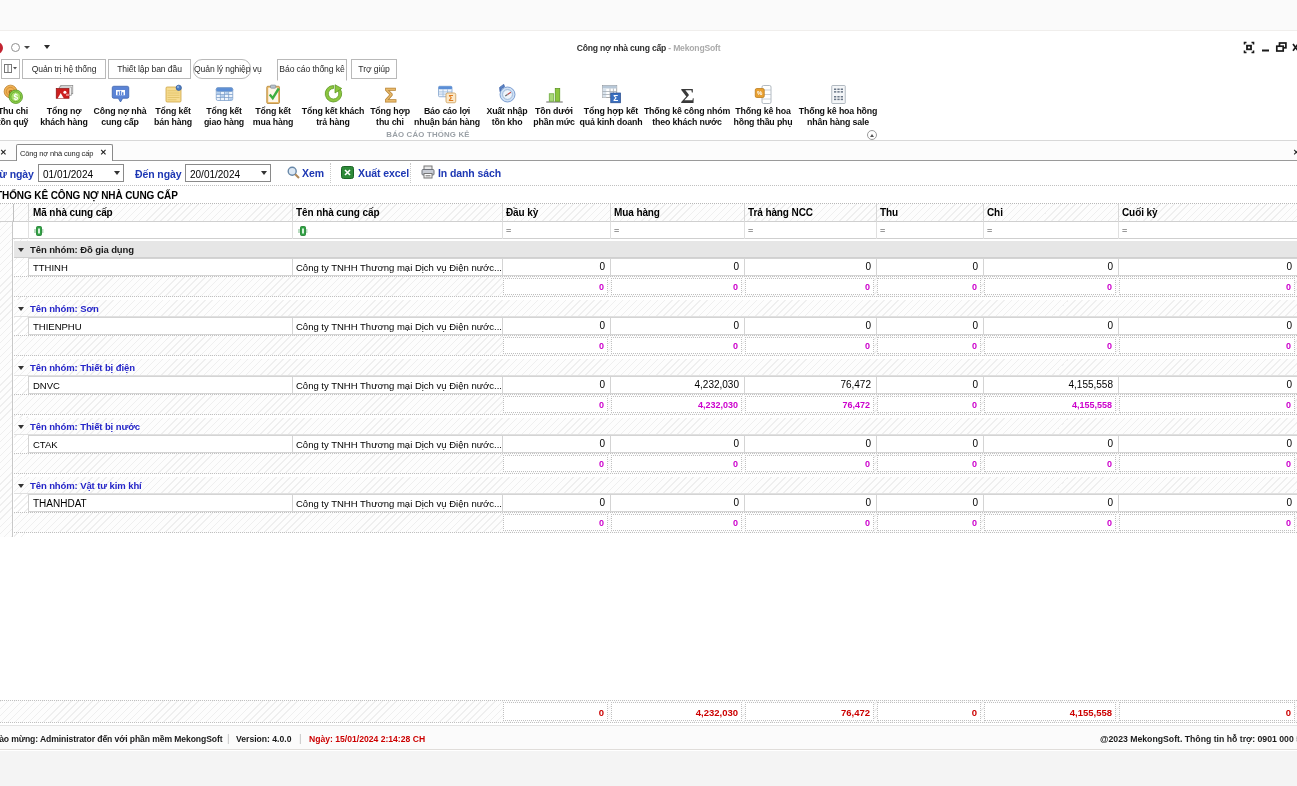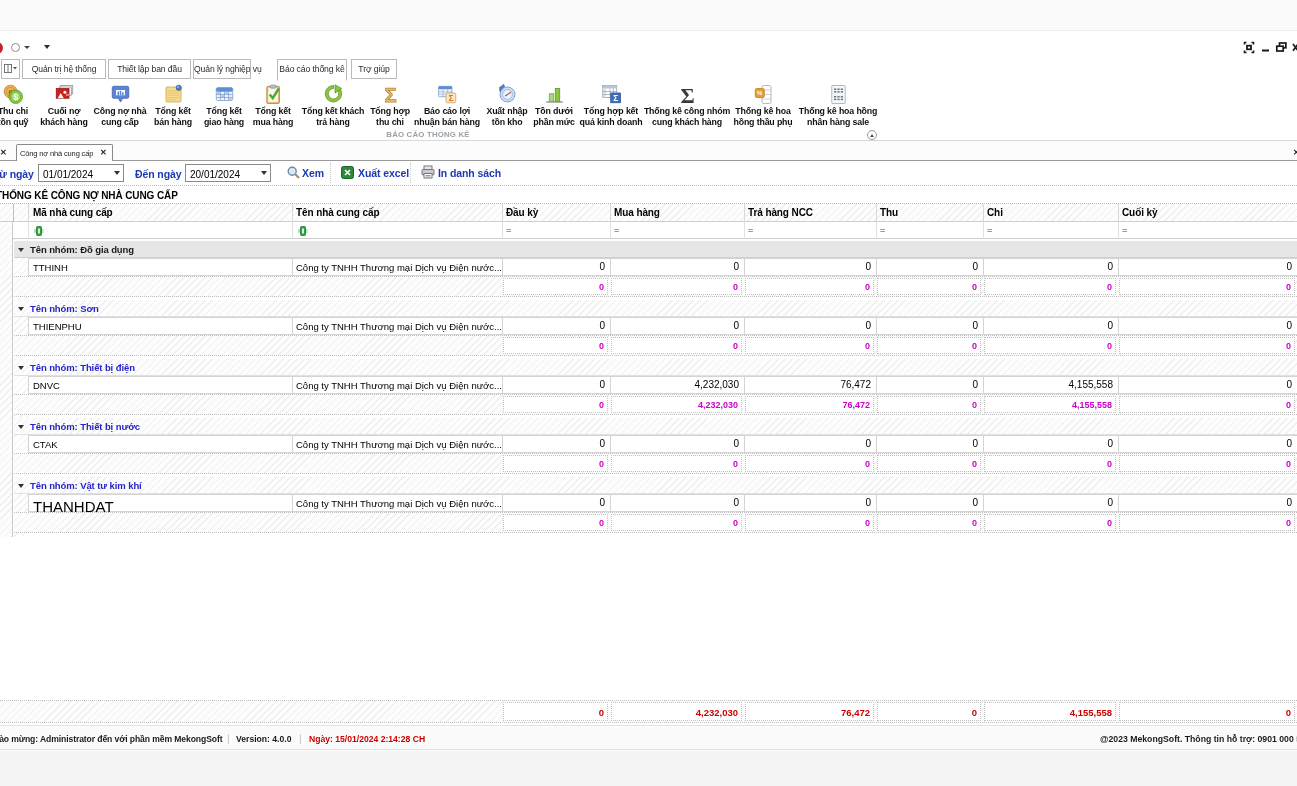--- a/index.html
+++ b/index.html
@@ -16,52 +16,53 @@
 .tabbtn{position:absolute;top:59px;height:20px;border:1px solid #b9b9b9;background:#fff;color:#2b2b2b;font-size:8.6px;letter-spacing:-0.1px;text-align:center;line-height:18px;white-space:nowrap;}
 </style></head><body>
 <div id="page">
 
 <div class="abs" style="left:0;top:0;width:1297px;height:31px;background:#fafafa;border-bottom:1px solid #f0eeec;"></div>
 <div class="abs" style="left:0;top:31px;width:1297px;height:28px;background:#fff;"></div>
 <div class="abs" style="left:-9px;top:42px;width:12px;height:12px;border-radius:50%;background:#c22330;"></div>
 <div class="abs" style="left:11px;top:43px;width:9px;height:9px;border-radius:50%;border:1.2px solid #8f8f8f;background:#fff;"></div>
 <div class="abs" style="left:24px;top:46px;width:0;height:0;border-left:3px solid transparent;border-right:3px solid transparent;border-top:3.5px solid #454545;"></div>
 <div class="abs" style="left:44px;top:45px;width:0;height:0;border-left:3.5px solid transparent;border-right:3.5px solid transparent;border-top:4.5px solid #2b2b2b;"></div>
+<div class="abs" style="left:0;top:43px;width:1297px;text-align:center;font-size:8.6px;letter-spacing:-0.2px;"><span style="font-weight:bold;color:#2f2f2f;">Công nợ nhà cung cấp</span><span style="font-weight:bold;color:#ababab;"> - MekongSoft</span></div>
 <svg class="abs" style="left:1243px;top:41px;" width="54" height="13" viewBox="0 0 54 13">
 <g stroke="#1a1a1a" fill="none">
 <path d="M3.5 1.5 L1.5 1.5 L1.5 3.5 M8.5 1.5 L10.5 1.5 L10.5 3.5 M3.5 11.5 L1.5 11.5 L1.5 9.5 M8.5 11.5 L10.5 11.5 L10.5 9.5" stroke-width="1.6"></path>
 <rect x="4" y="4.7" width="4" height="3.6" stroke-width="1.8"></rect>
 <path d="M19 9.5 L26 9.5" stroke-width="2"></path>
 <rect x="36.5" y="2" width="6.4" height="4.8" stroke-width="1.7"></rect>
 <rect x="33.8" y="5.2" width="6.4" height="4.8" stroke-width="1.7" fill="#fff"></rect>
 <path d="M50 3 L55 9.8 M55 3 L50 9.8" stroke-width="1.7"></path>
 </g>
     </svg>
 <div class="abs" style="left:0;top:58px;width:1297px;height:22px;background:#fff;"></div>
 <div class="abs" style="left:1px;top:59px;width:19px;height:20px;border:1px solid #b9b9b9;background:#fff;"></div>
 <svg class="abs" style="left:4px;top:64px;" width="14" height="9" viewBox="0 0 14 9">
       <rect x="0.5" y="0.5" width="7" height="8" fill="#fff" stroke="#777"></rect>
       <line x1="4" y1="1" x2="4" y2="8" stroke="#777"></line>
       <path d="M9 3 L13 3 L11 5.5 Z" fill="#555"></path>
     </svg>
 <div class="tabbtn" style="left:22px;width:84px;">Quản trị hệ thống</div>
 <div class="tabbtn" style="left:108px;width:83px;">Thiết lập ban đầu</div>
-<div class="tabbtn" style="left:193px;width:58px;">Quản lý nghiệp vụ</div>
+<div class="tabbtn" style="left:193px;width:58px;border-radius:9px;">Quản lý nghiệp vụ</div>
 <div class="tabbtn" style="left:277px;width:70px;height:22px;border-bottom:1px solid #fff;z-index:5;">Báo cáo thống kê</div>
 <div class="tabbtn" style="left:351px;width:46px;">Trợ giúp</div>
 <div class="abs" style="left:0;top:80px;width:1297px;height:61px;background:#fff;border-bottom:1px solid #d8d8d8;"></div>
 <div class="abs" style="left:328px;top:130px;width:200px;text-align:center;font-size:7.8px;font-weight:bold;color:#9aa0a6;letter-spacing:0.2px;">BÁO CÁO THỐNG KÊ</div>
 <div class="abs" style="left:867px;top:130px;width:10px;height:10px;border-radius:50%;border:1px solid #9a9a9a;background:#fff;"></div>
 <div class="abs" style="left:870px;top:134px;width:0;height:0;border-left:2.5px solid transparent;border-right:2.5px solid transparent;border-bottom:3.5px solid #555;"></div>
 <div class="lbl2 abs" style="left:13px;top:106px;width:0;">
       <span style="position:absolute;left:0;top:0;transform:translateX(-50%);white-space:nowrap;">Thu chi</span>
       <span style="position:absolute;left:0;top:11.3px;transform:translateX(-50%);white-space:nowrap;">tồn quỹ</span>
     </div>
 <div class="lbl2 abs" style="left:64px;top:106px;width:0;">
-      <span style="position:absolute;left:0;top:0;transform:translateX(-50%);white-space:nowrap;">Cuối nợ</span>
+      <span style="position:absolute;left:0;top:0;transform:translateX(-50%);white-space:nowrap;">Tổng nợ</span>
       <span style="position:absolute;left:0;top:11.3px;transform:translateX(-50%);white-space:nowrap;">khách hàng</span>
     </div>
 <div class="lbl2 abs" style="left:120px;top:106px;width:0;">
       <span style="position:absolute;left:0;top:0;transform:translateX(-50%);white-space:nowrap;">Công nợ nhà</span>
       <span style="position:absolute;left:0;top:11.3px;transform:translateX(-50%);white-space:nowrap;">cung cấp</span>
     </div>
 <div class="lbl2 abs" style="left:173px;top:106px;width:0;">
       <span style="position:absolute;left:0;top:0;transform:translateX(-50%);white-space:nowrap;">Tổng kết</span>
       <span style="position:absolute;left:0;top:11.3px;transform:translateX(-50%);white-space:nowrap;">bán hàng</span>
     </div>
@@ -92,21 +93,21 @@
 <div class="lbl2 abs" style="left:554px;top:106px;width:0;">
       <span style="position:absolute;left:0;top:0;transform:translateX(-50%);white-space:nowrap;">Tồn dưới</span>
       <span style="position:absolute;left:0;top:11.3px;transform:translateX(-50%);white-space:nowrap;">phần mức</span>
     </div>
 <div class="lbl2 abs" style="left:611px;top:106px;width:0;">
       <span style="position:absolute;left:0;top:0;transform:translateX(-50%);white-space:nowrap;">Tổng hợp kết</span>
       <span style="position:absolute;left:0;top:11.3px;transform:translateX(-50%);white-space:nowrap;">quả kinh doanh</span>
     </div>
 <div class="lbl2 abs" style="left:687px;top:106px;width:0;">
       <span style="position:absolute;left:0;top:0;transform:translateX(-50%);white-space:nowrap;">Thống kê công nhóm</span>
-      <span style="position:absolute;left:0;top:11.3px;transform:translateX(-50%);white-space:nowrap;">cung khách hàng</span>
+      <span style="position:absolute;left:0;top:11.3px;transform:translateX(-50%);white-space:nowrap;">theo khách nước</span>
     </div>
 <div class="lbl2 abs" style="left:763px;top:106px;width:0;">
       <span style="position:absolute;left:0;top:0;transform:translateX(-50%);white-space:nowrap;">Thống kê hoa</span>
       <span style="position:absolute;left:0;top:11.3px;transform:translateX(-50%);white-space:nowrap;">hồng thầu phụ</span>
     </div>
 <div class="lbl2 abs" style="left:838px;top:106px;width:0;">
       <span style="position:absolute;left:0;top:0;transform:translateX(-50%);white-space:nowrap;">Thống kê hoa hồng</span>
       <span style="position:absolute;left:0;top:11.3px;transform:translateX(-50%);white-space:nowrap;">nhân hàng sale</span>
     </div>
 <svg class="abs" style="left:3px;top:84px;" width="21" height="21" viewBox="0 0 28 28">
@@ -459,21 +460,21 @@
 <div class="abs" style="left:18px;top:484px;width:0;height:0;border-left:3.5px solid transparent;border-right:3.5px solid transparent;border-top:4.5px solid #333;"></div>
 <div class="abs grp" style="left:30px;top:480px;color:#2424c8;">Tên nhóm: Vật tư kim khí</div>
 <div class="abs" style="left:28px;top:494px;width:1269px;height:18px;background:#fff;border-top:1px solid #d4d4d4;border-bottom:1px solid #d4d4d4;border-left:1px solid #d4d4d4;"></div>
 <div class="abs" style="left:292px;top:494px;height:18px;border-left:1px solid #d4d4d4;"></div>
 <div class="abs" style="left:502px;top:494px;height:18px;border-left:1px solid #d4d4d4;"></div>
 <div class="abs" style="left:610px;top:494px;height:18px;border-left:1px solid #d4d4d4;"></div>
 <div class="abs" style="left:744px;top:494px;height:18px;border-left:1px solid #d4d4d4;"></div>
 <div class="abs" style="left:876px;top:494px;height:18px;border-left:1px solid #d4d4d4;"></div>
 <div class="abs" style="left:983px;top:494px;height:18px;border-left:1px solid #d4d4d4;"></div>
 <div class="abs" style="left:1118px;top:494px;height:18px;border-left:1px solid #d4d4d4;"></div>
-<div class="abs" style="left:33px;top:498px;font-size:15px;color:#000;">THANHDAT</div>
+<div class="abs" style="left:33px;top:498px;font-size:10px;color:#000;">THANHDAT</div>
 <div class="abs" style="left:296px;top:498px;font-size:9.5px;color:#000;white-space:nowrap;">Công ty TNHH Thương mại Dịch vụ Điện nước...</div>
 <div class="abs num" style="left:502px;top:497px;width:103px;">0</div>
 <div class="abs num" style="left:610px;top:497px;width:129px;">0</div>
 <div class="abs num" style="left:744px;top:497px;width:127px;">0</div>
 <div class="abs num" style="left:876px;top:497px;width:102px;">0</div>
 <div class="abs num" style="left:983px;top:497px;width:130px;">0</div>
 <div class="abs num" style="left:1118px;top:497px;width:174px;">0</div>
 <div class="abs hatch" style="left:14px;top:512px;width:1283px;height:21px;background-color:#fdfdfd;border-top:1px dotted #c0c0c0;border-bottom:1px dotted #c0c0c0;"></div>
 <div class="abs" style="left:503px;top:514px;width:105px;height:17px;background:#fff;border:1px dotted #c0c0c0;"></div>
 <div class="abs mag" style="left:502px;top:518px;width:102px;">0</div>

